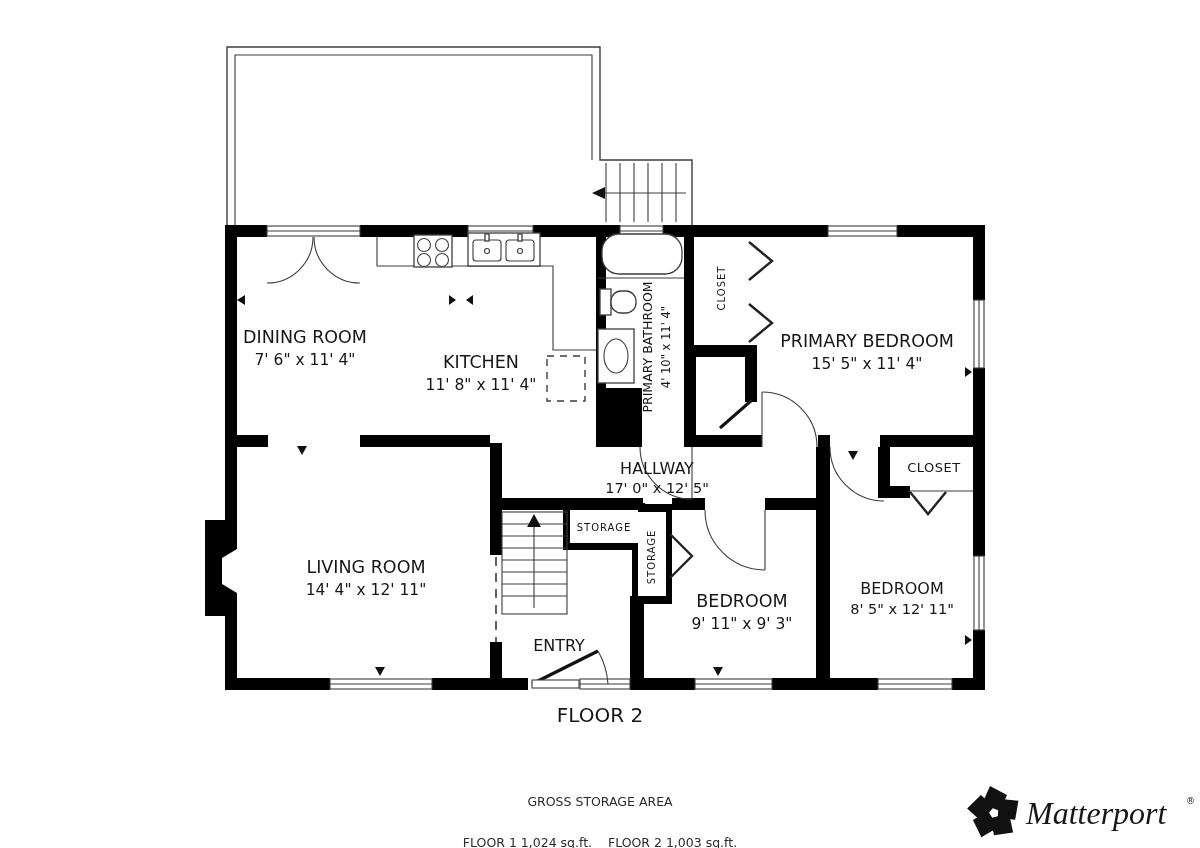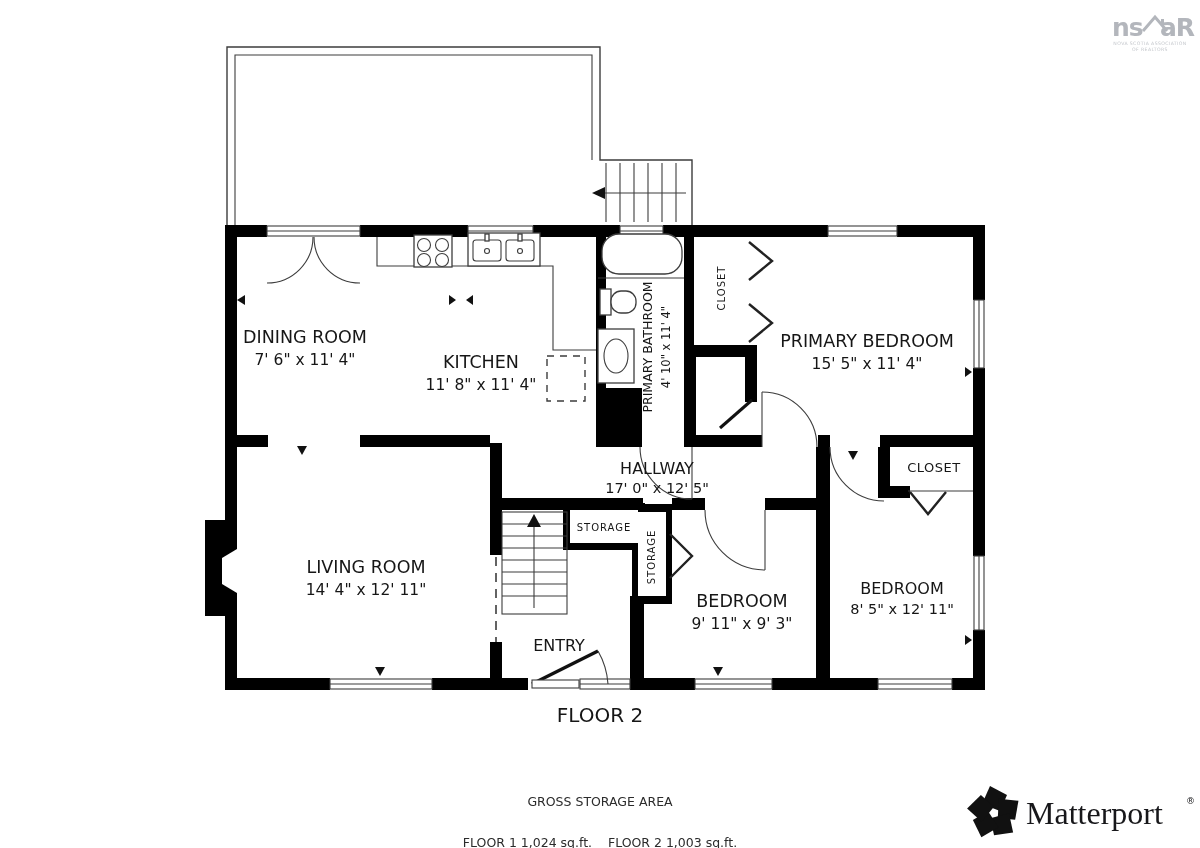--- a/index.html
+++ b/index.html
@@ -22,21 +22,21 @@
   .nm2{font-size:16px;}
   .dm2{font-size:14.5px;}
   .sm{font-size:13px;letter-spacing:.5px;}
   .tiny{font-size:10px;letter-spacing:1px;}
   .floor{font-size:20px;}
   
   .summary{position:absolute;left:0;right:0;top:767px;text-align:center;color:#2b2b2b;
            font-size:12.5px;line-height:13.8px;white-space:pre-wrap;}
   
   .nsar{position:absolute;top:6px;right:2px;}
-  .mtp{position:absolute;right:4px;top:782px;}
+  .mtp{position:absolute;right:4px;top:782px;font-style:italic;}
 </style>
 </head>
 <body>
 
 <div class="screen">
 
   <svg viewBox="0 0 1200 848" width="1200" height="848">
 
     <g>
       <path class="tl" d="M 227,225 L 227,47 L 600,47 L 600,160 L 692,160 L 692,225"></path>
@@ -283,30 +283,20 @@
       <text class="lbl dm2" x="902" y="614">8' 5" x 12' 11"</text>
 
       <text class="lbl sm" x="934" y="472">CLOSET</text>
 
       <text class="lbl nm2" x="559" y="651">ENTRY</text>
 
       <text class="lbl floor" x="600" y="722">FLOOR 2</text>
     </g>
   </svg>
 
-  <div class="nsar">
-    <svg width="96" height="50" viewBox="0 0 96 50">
-      <text x="10" y="30" font-family="DejaVu Sans,sans-serif" font-weight="bold" font-size="25" fill="#b3b6bc" letter-spacing="-1">ns</text>
-      <path d="M 41,25 L 53,11 L 65,25" stroke="#b3b6bc" stroke-width="3" fill="none"></path>
-      <rect x="59" y="13" width="3" height="6" fill="#b3b6bc"></rect>
-      <text x="58" y="30" font-family="DejaVu Sans,sans-serif" font-weight="bold" font-size="25" fill="#b3b6bc" letter-spacing="-1">aR</text>
-      <text x="48" y="39" font-family="DejaVu Sans,sans-serif" font-size="4.6" fill="#c4c7cc" text-anchor="middle" letter-spacing=".4">NOVA SCOTIA ASSOCIATION</text>
-      <text x="48" y="45" font-family="DejaVu Sans,sans-serif" font-size="4.6" fill="#c4c7cc" text-anchor="middle" letter-spacing=".4">OF REALTORS</text>
-    </svg>
-  </div>
 
   <div class="summary">
     <div>GROSS STORAGE AREA</div>
     <div>FLOOR 1 1,024 sq.ft.    FLOOR 2 1,003 sq.ft.</div>
     
     
     
   </div>
 
   <div class="mtp">

